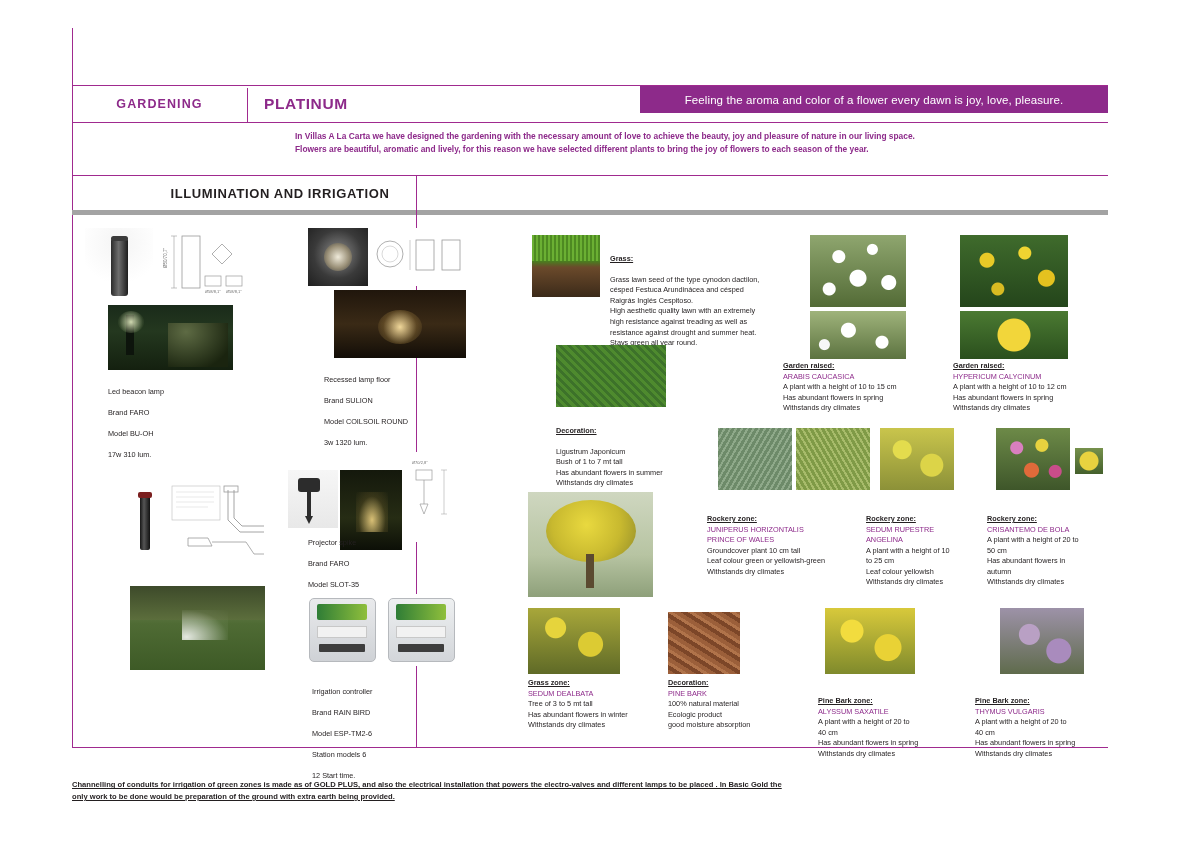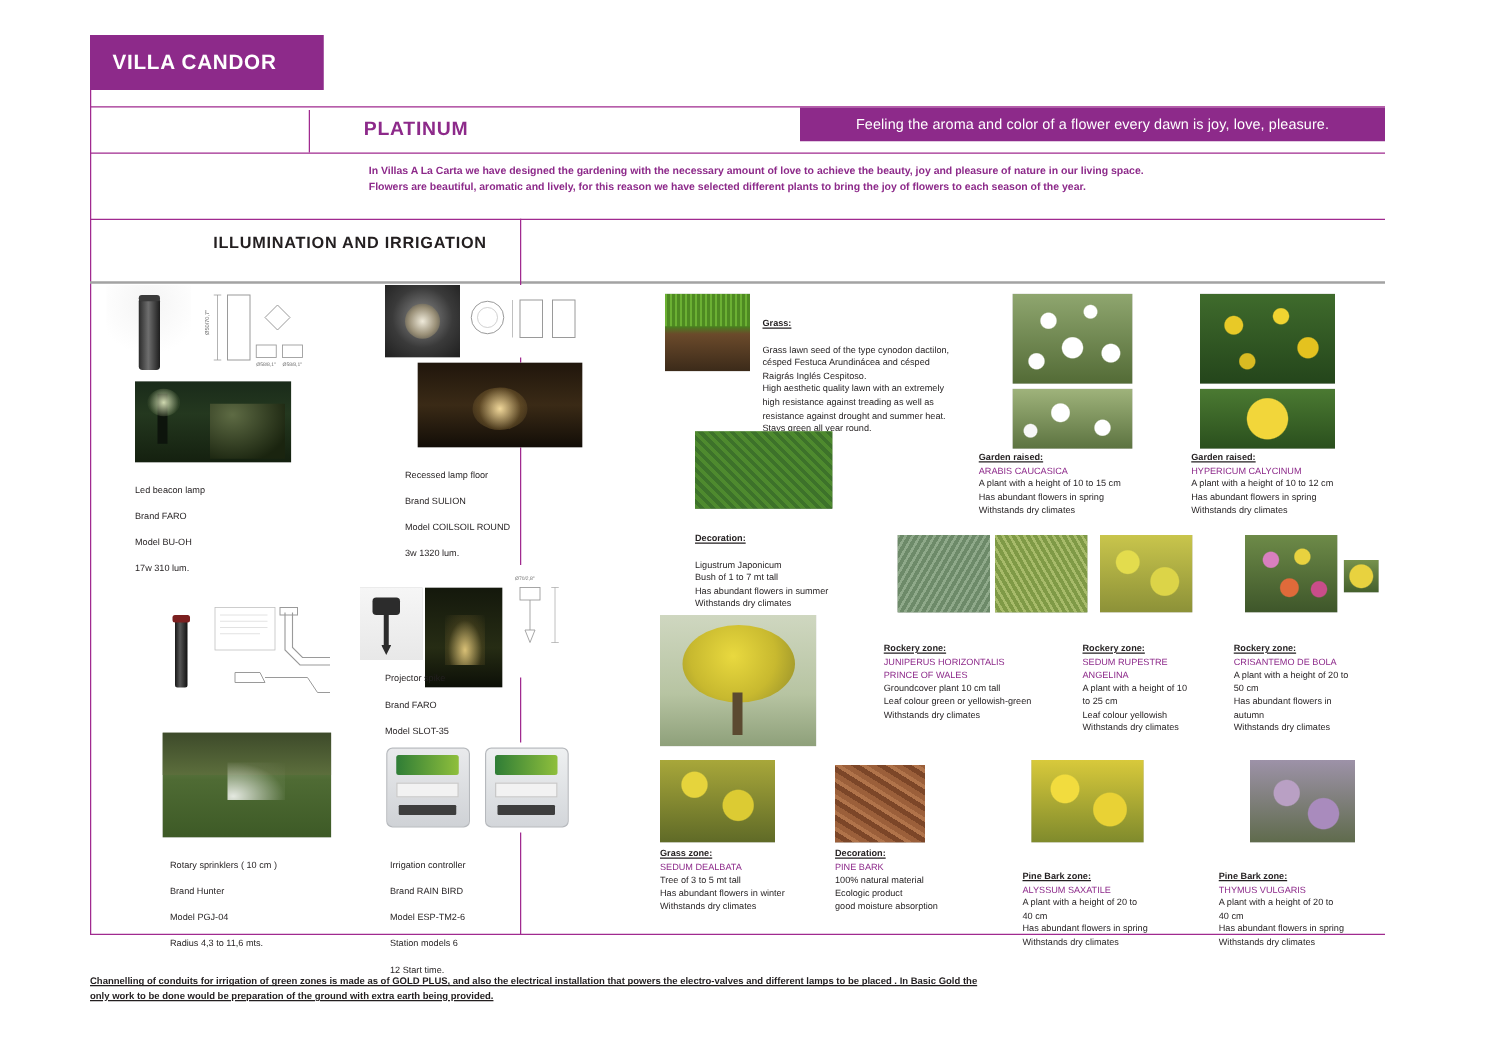--- a/index.html
+++ b/index.html
@@ -51,21 +51,21 @@
     top: 0; height: 36px;
     display: flex; align-items: center;
   }
   .cell-gardening { left: 0; width: 175px; justify-content: center; }
   .cell-gardening span {
     color: #8d2a8a; font-weight: bold; font-size: 12.5px; letter-spacing: 1.1px;
   }
   .divider-v {
     position: absolute; left: 175px; top: 2px; width: 1px; height: 34px; background: #a02a8f;
   }
-  .cell-platinum { left: 219px; }
+  .cell-platinum { left: 192px; }
   .cell-platinum span {
     color: #8d2a8a; font-weight: bold; font-size: 15.5px; letter-spacing: 0.6px;
   }
   .tagline {
     position: absolute;
     left: 568px; top: 0px;
     width: 468px; height: 27px;
     background: #8d2a8a;
     display: flex; align-items: center; justify-content: center;
   }
@@ -80,23 +80,23 @@
     color: #8d2a8a;
     font-size: 8.4px;
     font-weight: bold;
     line-height: 1.55;
   }
   .intro p { margin: 0; }
   
   .sec-row {
     position: absolute;
     left: 72px; top: 175px;
-    width: 1036px; height: 52px;
+    width: 1036px; height: 40px;
     border-top: 1px solid #a02a8f;
-    border-bottom: 2px solid #a3a3a3;
+    border-bottom: 5px solid #a3a3a3;
   }
   .sec-row .hdr {
     position: absolute; top: 0; height: 34px;
     display: flex; align-items: center; justify-content: center;
   }
   .hdr span { font-size: 13px; font-weight: bold; letter-spacing: 0.6px; color: #231f20; }
   .hdr-illum { left: 0; width: 416px; }
   .hdr-veg { left: 417px; width: 619px; }
   .sec-div {
     position: absolute; left: 416px; top: 175px; width: 1px; height: 573px; background: #a02a8f;
@@ -142,25 +142,25 @@
   .veglabel .t2 { color: #8d2a8a; display:block; }
   .veglabel .t3 { display:block; }
 </style>
 </head>
 <body>
 
 <div id="page">
 
   <div class="vrule"></div>
 
-  <div class="title-tab">
-    <span class="t">VILLA CANDOR</span>
-  </div>
 
   <div class="band2">
+    <div class="cell cell-gardening">
+      <span>GARDENING</span>
+    </div>
     <div class="divider-v"></div>
     <div class="cell cell-platinum">
       <span>PLATINUM</span>
     </div>
     <div class="tagline">
       <span>Feeling the aroma and color of a flower every dawn is joy, love, pleasure.</span>
     </div>
   </div>
 
   <div class="intro">
@@ -296,26 +296,20 @@
   </div>
 
   <div class="ph" style="left:130px; top:586px; width:135px; height:84px;">
     <div class="grad" style="background:linear-gradient(180deg,#7f8f63 0%,#4f6b34 45%,#3d5a26 100%);"></div>
     <div style="position:absolute;left:0;top:0;width:100%;height:34px;
       background:linear-gradient(180deg,#3d4a2a,#5c6e3c);"></div>
     <div style="position:absolute;left:52px;top:24px;width:46px;height:30px;
       background:radial-gradient(ellipse at 10% 90%,rgba(255,255,255,0.85) 0%,rgba(255,255,255,0.05) 70%,transparent 100%);"></div>
   </div>
 
-  <div class="cap capw" style="left:136px; top:676px; width:170px;">
-    <span class="l">Rotary sprinklers ( 10 cm )</span>
-    <span class="l">Brand Hunter</span>
-    <span class="l">Model PGJ-04</span>
-    <span class="l">Radius 4,3 to 11,6 mts.</span>
-  </div>
 
   <div class="ph" style="left:305px; top:594px; width:75px; height:72px; background:#ffffff;">
     <div style="position:absolute;left:4px;top:4px;width:67px;height:64px;border-radius:5px;
       background:linear-gradient(180deg,#e9eaec,#cfd2d6);border:1px solid #b6b9bd;"></div>
     <div style="position:absolute;left:12px;top:10px;width:50px;height:16px;border-radius:2px;
       background:linear-gradient(90deg,#2f7d36,#8fbf3c);"></div>
     <div style="position:absolute;left:12px;top:32px;width:50px;height:12px;background:#f2f2f2;border:1px solid #c8c8c8;"></div>
     <div style="position:absolute;left:14px;top:50px;width:46px;height:8px;background:#3d3d3d;border-radius:1px;"></div>
   </div>
   <div class="ph" style="left:384px; top:594px; width:75px; height:72px; background:#ffffff;">

